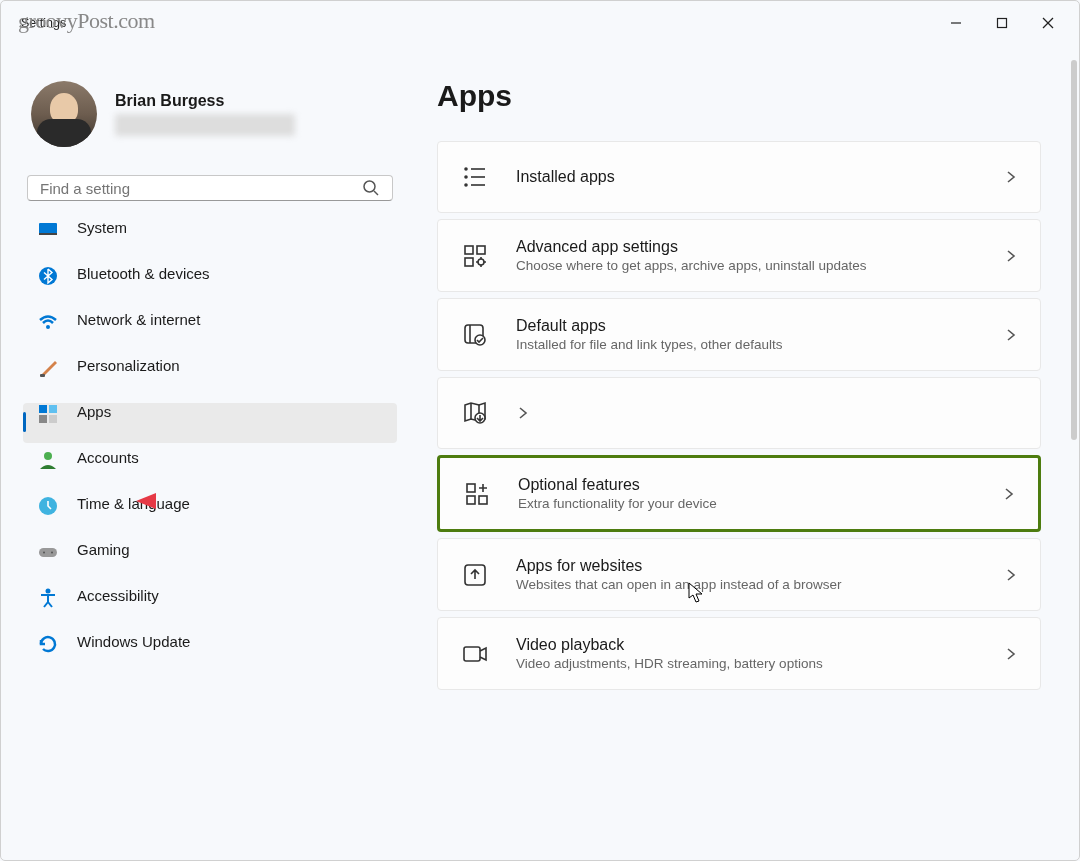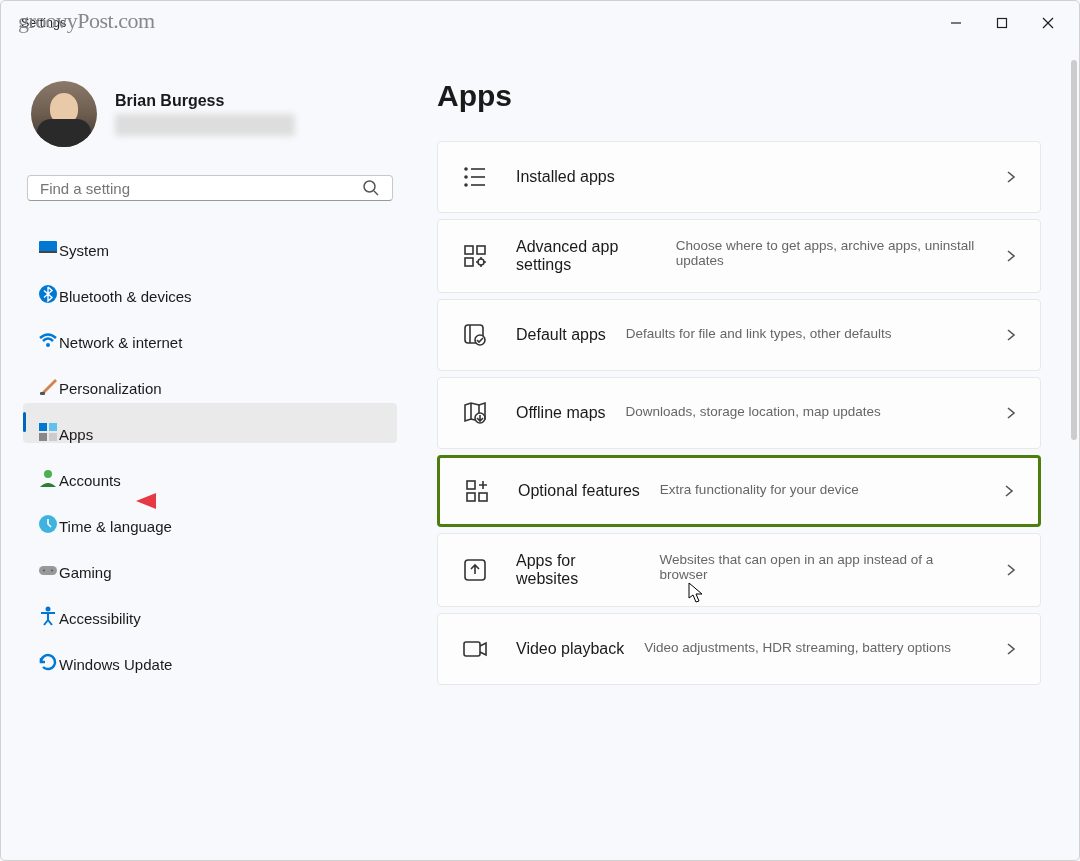--- a/index.html
+++ b/index.html
@@ -15,32 +15,32 @@
 .profile { display: flex; align-items: center; gap: 18px; padding: 18px 8px 22px 8px; }
 .avatar { width: 66px; height: 66px; border-radius: 50%; background: linear-gradient(180deg, #8b7a6a 0%, #6d5d4f 50%, #3a322a 100%); position: relative; overflow: hidden; }
 .avatar::before { content:""; position:absolute; top:12px; left:50%; transform:translateX(-50%); width:28px; height:30px; background:#e8c9a8; border-radius:50% 50% 40% 40%; }
 .avatar::after { content:""; position:absolute; bottom:-8px; left:50%; transform:translateX(-50%); width:54px; height:36px; background:#2a2a2a; border-radius:14px 14px 0 0; }
 .profile-info { display: flex; flex-direction: column; gap: 4px; }
 .profile-name { font-size: 16px; font-weight: 700; color: #1a1a1a; }
 .profile-sub { width: 180px; height: 22px; background: #ddd; filter: blur(3px); border-radius: 2px; }
 .searchbox { display: flex; align-items: center; height: 26px; background: #fff; border: 1px solid #c8c8c8; border-bottom: 1.5px solid #999; border-radius: 4px; padding: 0 12px; margin: 6px 4px 18px 4px; }
 .searchbox input { flex: 1; border: none; outline: none; font-size: 15px; color: #555; background: transparent; }
 .nav { list-style: none; padding: 0 0 20px 0; }
-.nav-item { display: flex; align-items: flex-end; height: 40px; padding: 0 14px; border-radius: 4px; cursor: pointer; margin: 6px 0; position: relative; }
+.nav-item { display: flex; align-items: flex-start; gap: 18px; height: 40px; padding: 0 14px; border-radius: 4px; cursor: pointer; margin: 6px 0; position: relative; }
 .nav-item.active { background: #eaeaea; }
 .nav-item.active::before { content:""; position:absolute; left:0; top:9px; width:3px; height:20px; background:#0067c0; border-radius:2px; }
 .nav-icon { width: 22px; height: 22px; display: flex; align-items: center; justify-content: center; font-size: 18px; }
 .nav-label { font-size: 15px; color: #1a1a1a; }
 .main { flex: 1; padding: 20px 34px 0 26px; overflow-y: auto; }
 .page-title { font-size: 30px; font-weight: 600; color: #1a1a1a; margin: 14px 0 28px 0; }
 .cards { display: flex; flex-direction: column; gap: 6px; padding-right: 4px; }
 .card { display: flex; align-items: center; gap: 26px; background: #fdfdfd; border: 1px solid #e8e8e8; border-radius: 4px; padding: 18px 22px; cursor: pointer; min-height: 72px; }
 .card.highlight { border: 3px solid #4d7c0f; }
 .card-icon { width: 30px; height: 30px; display: flex; align-items: center; justify-content: center; color: #333; }
-.card-body { flex: 1; display: flex; gap: 20px; }
+.card-body { flex: 1; display: flex; flex-direction: column; gap: 2px; }
 .card-title { font-size: 16px; color: #1a1a1a; font-weight: 400; }
 .card-desc { font-size: 13.5px; color: #666; }
 .chevron { color: #555; }
 .scrollbar { position:absolute; right:3px; top:60px; width:6px; height:380px; background:#ccc; border-radius:3px; }
 .arrow-annot { position:absolute; left:136px; top:489px; z-index:20; pointer-events:none; }
 .cursor { position:absolute; left:688px; top:582px; z-index:20; pointer-events:none; }
 svg { display:block; }
 </style>
 </head>
 <body>
@@ -238,42 +238,38 @@
           <span class="card-icon">
               <svg width="26" height="26" viewBox="0 0 26 26" fill="none" stroke="#333" stroke-width="1.6">
                 <rect x="3" y="3" width="18" height="18" rx="3"></rect>
                 <path d="M8 3 V21"></path>
                 <circle cx="18" cy="18" r="5" fill="#fff"></circle>
                 <path d="M15 18 L17 20 L21 16"></path>
               </svg>
             </span>
           <div class="card-body">
             <div class="card-title">Default apps</div>
-            <div class="card-desc">Defaults for file and link types, other defaults</div>
+            <div class="card-desc">Installed for file and link types, other defaults</div>
           </div>
           <span class="chevron">
               <svg width="14" height="14" viewBox="0 0 14 14">
                 <path d="M4 2 L10 7 L4 12" stroke="#555" stroke-width="1.6" fill="none"></path>
               </svg>
             </span>
         </div>
 
         <div class="card">
           <span class="card-icon">
               <svg width="26" height="26" viewBox="0 0 26 26" fill="none" stroke="#333" stroke-width="1.6">
                 <path d="M3 5 L9 3 L17 5 L23 3 V19 L17 21 L9 19 L3 21 Z"></path>
                 <path d="M9 3 V19 M17 5 V21"></path>
                 <circle cx="18" cy="18" r="5" fill="#fff"></circle>
                 <path d="M18 15 V21 M15 18 L18 21 L21 18"></path>
               </svg>
             </span>
-          <div class="card-body">
-            <div class="card-title">Offline maps</div>
-            <div class="card-desc">Downloads, storage location, map updates</div>
-          </div>
           <span class="chevron">
               <svg width="14" height="14" viewBox="0 0 14 14">
                 <path d="M4 2 L10 7 L4 12" stroke="#555" stroke-width="1.6" fill="none"></path>
               </svg>
             </span>
         </div>
 
         <div class="card highlight">
           <span class="card-icon">
               <svg width="26" height="26" viewBox="0 0 26 26" fill="none" stroke="#333" stroke-width="1.6">

